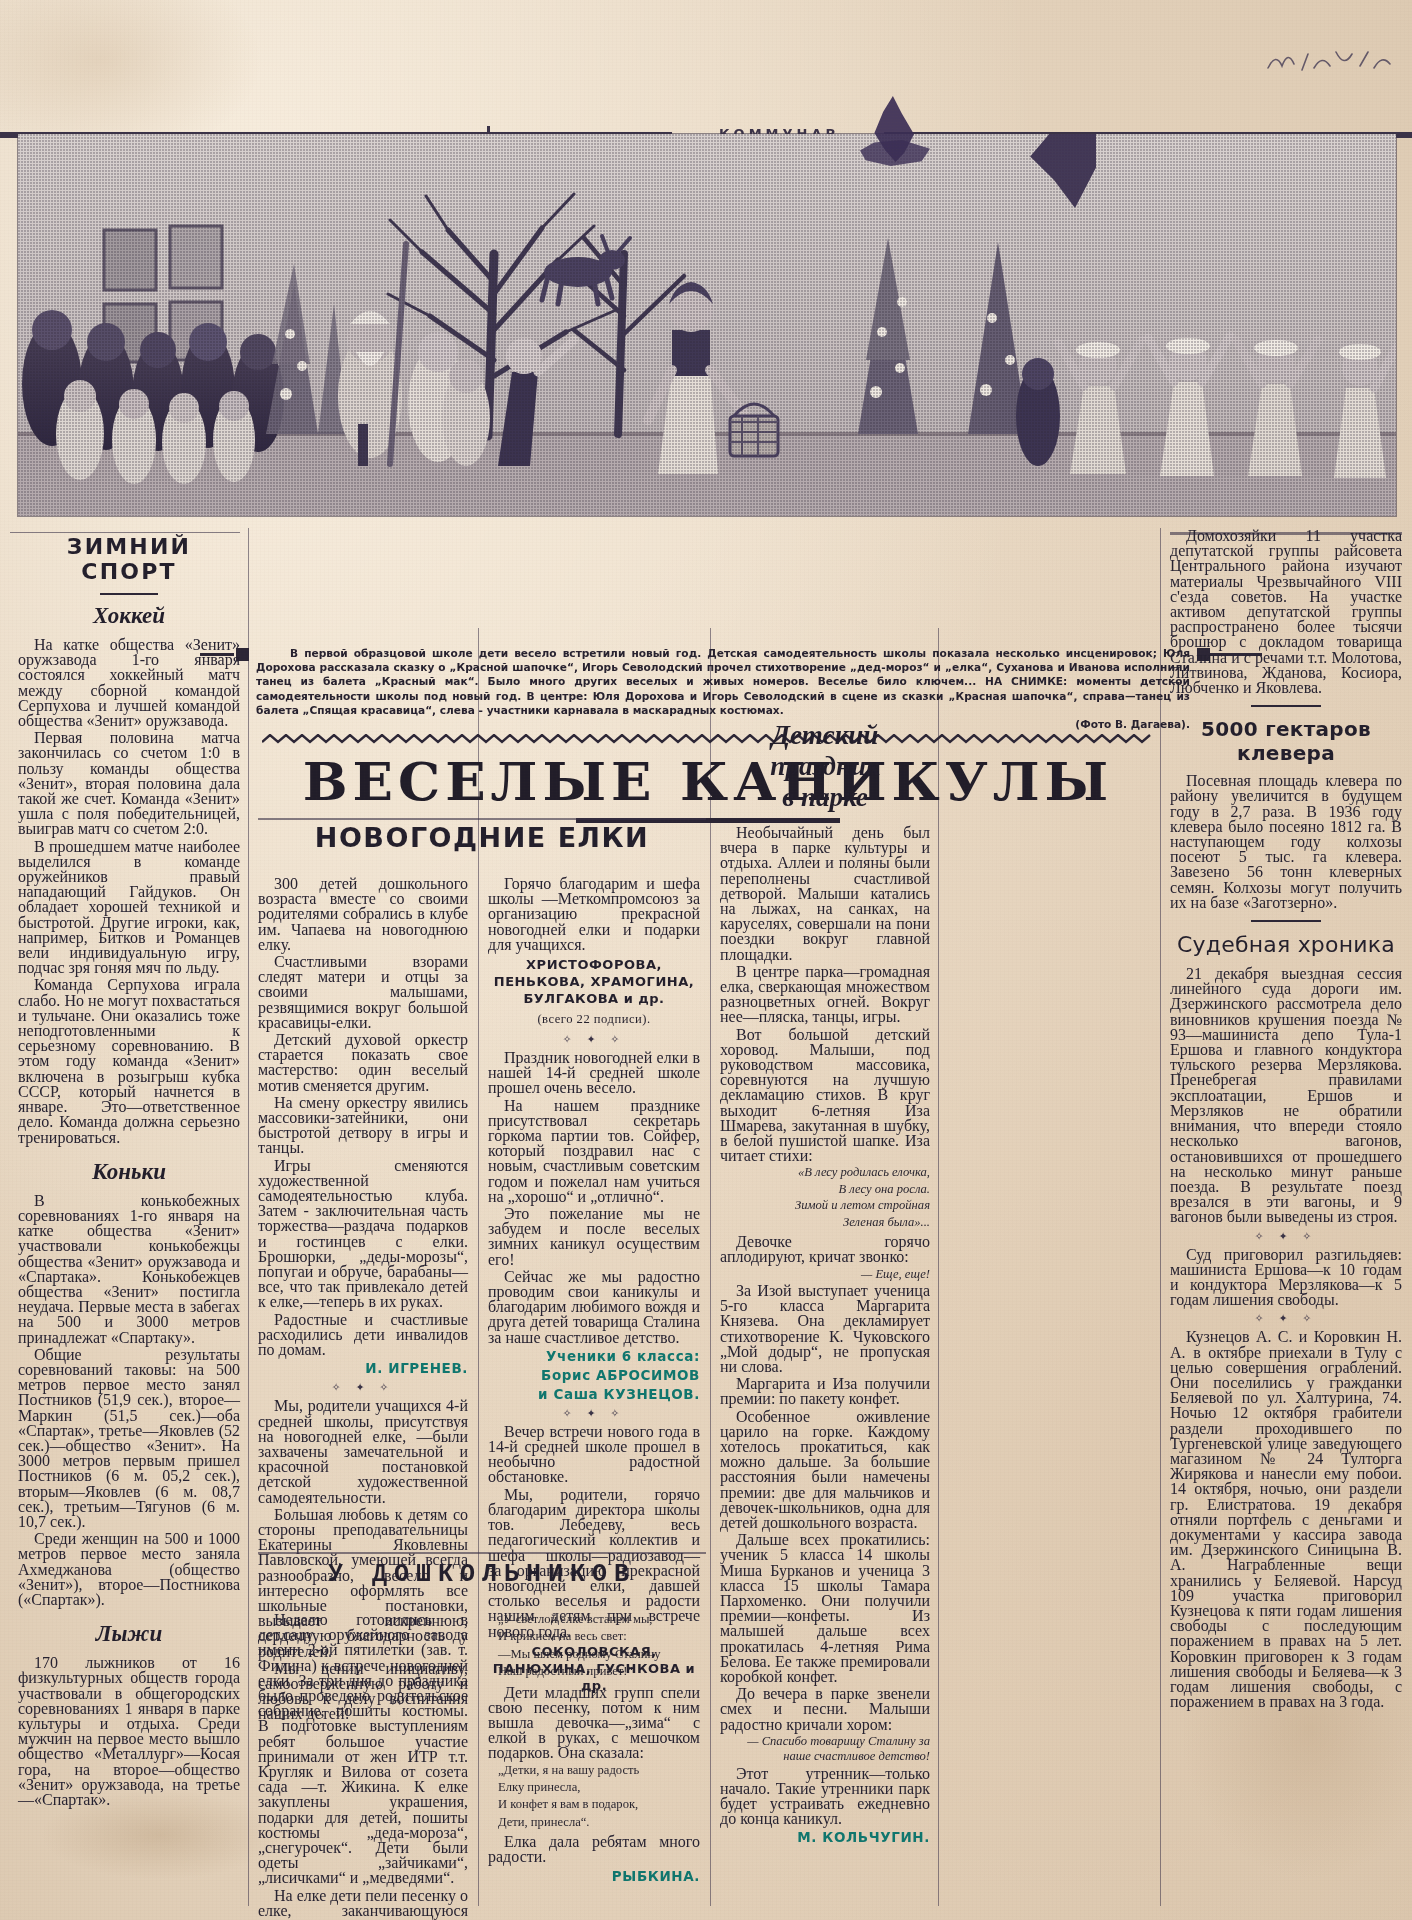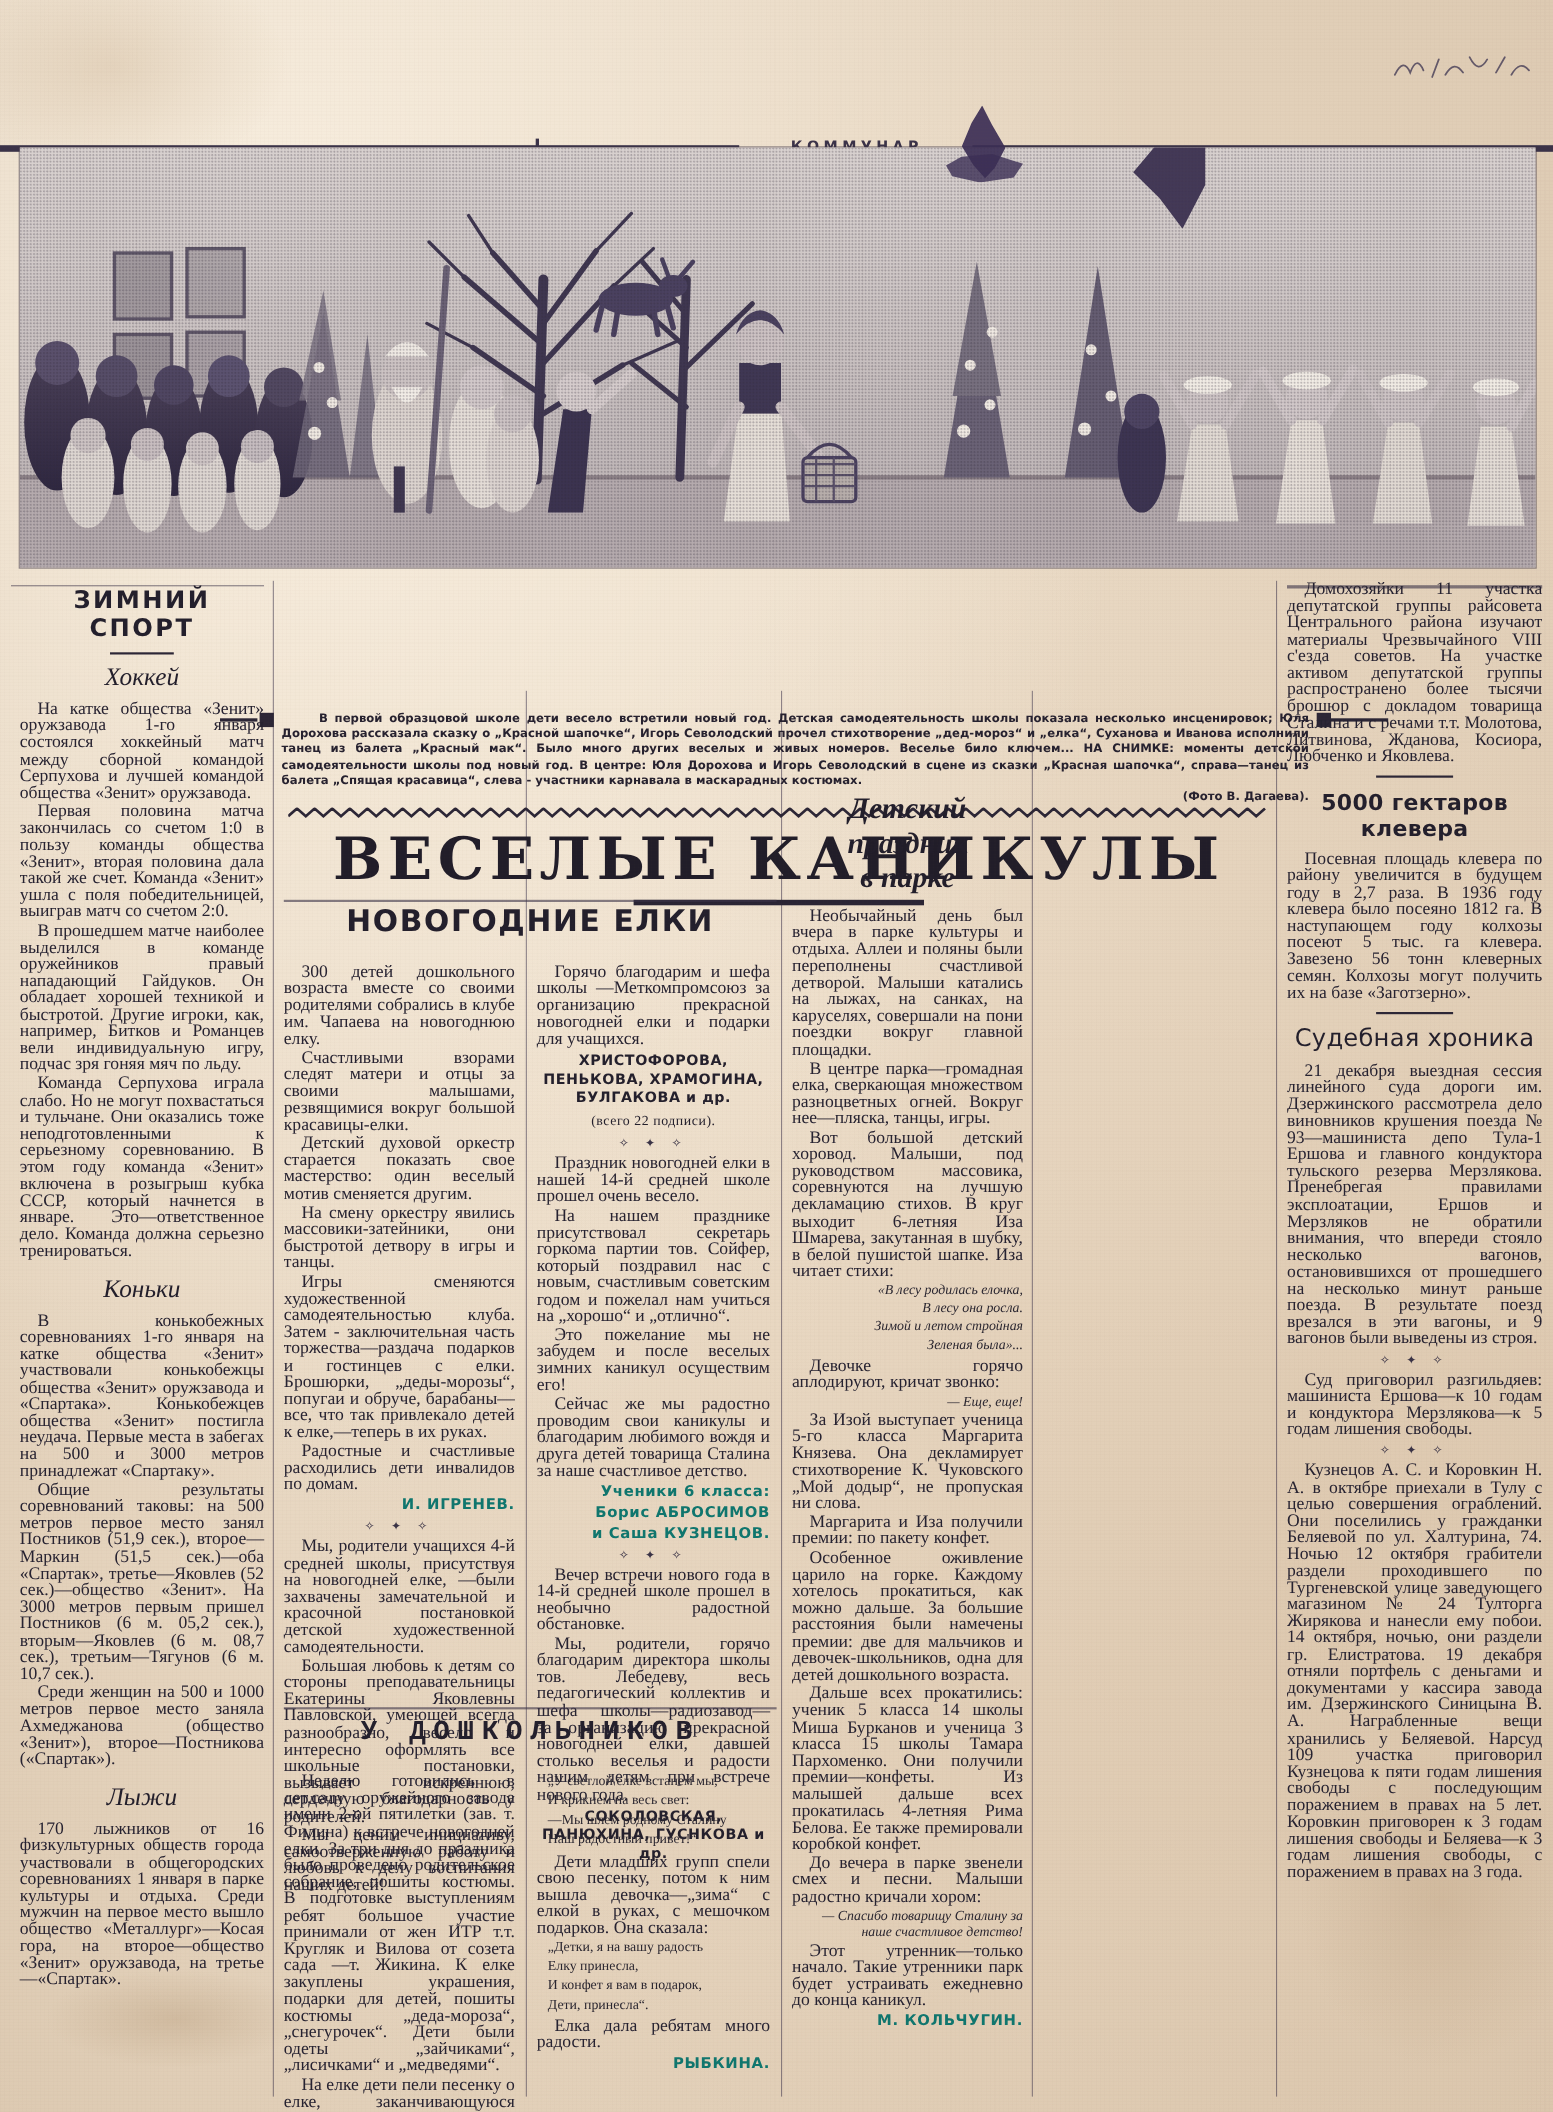--- a/index.html
+++ b/index.html
@@ -84,21 +84,21 @@
   .col .para{margin-bottom:2px;}
 
   
   .h-block{
     font-family:"DejaVu Sans", sans-serif;font-weight:700;
     text-align:center;color:#231f2c;letter-spacing:1px;
   }
   .h-zimniy{font-size:22px;letter-spacing:2.2px;margin:6px 0 0;}
   .rule-short{width:58px;height:2px;background:#2c2636;margin:9px auto 8px;}
   .h-italic{
-    font-family:"Liberation Serif", serif;font-style:italic;font-weight:400;
+    font-family:"Liberation Serif", serif;font-style:italic;font-weight:700;
     font-size:23px;text-align:center;color:#221e2b;margin:4px 0 8px;
   }
   .h-domoh{
     font-family:"DejaVu Sans", sans-serif;font-weight:700;font-size:21px;
     line-height:25px;text-align:center;color:#231f2c;margin:8px 0 9px;
   }
   .h-klever{
     font-family:"DejaVu Sans", sans-serif;font-weight:700;font-size:20px;
     text-align:center;color:#231f2c;margin:6px 0 8px;letter-spacing:.3px;
   }

